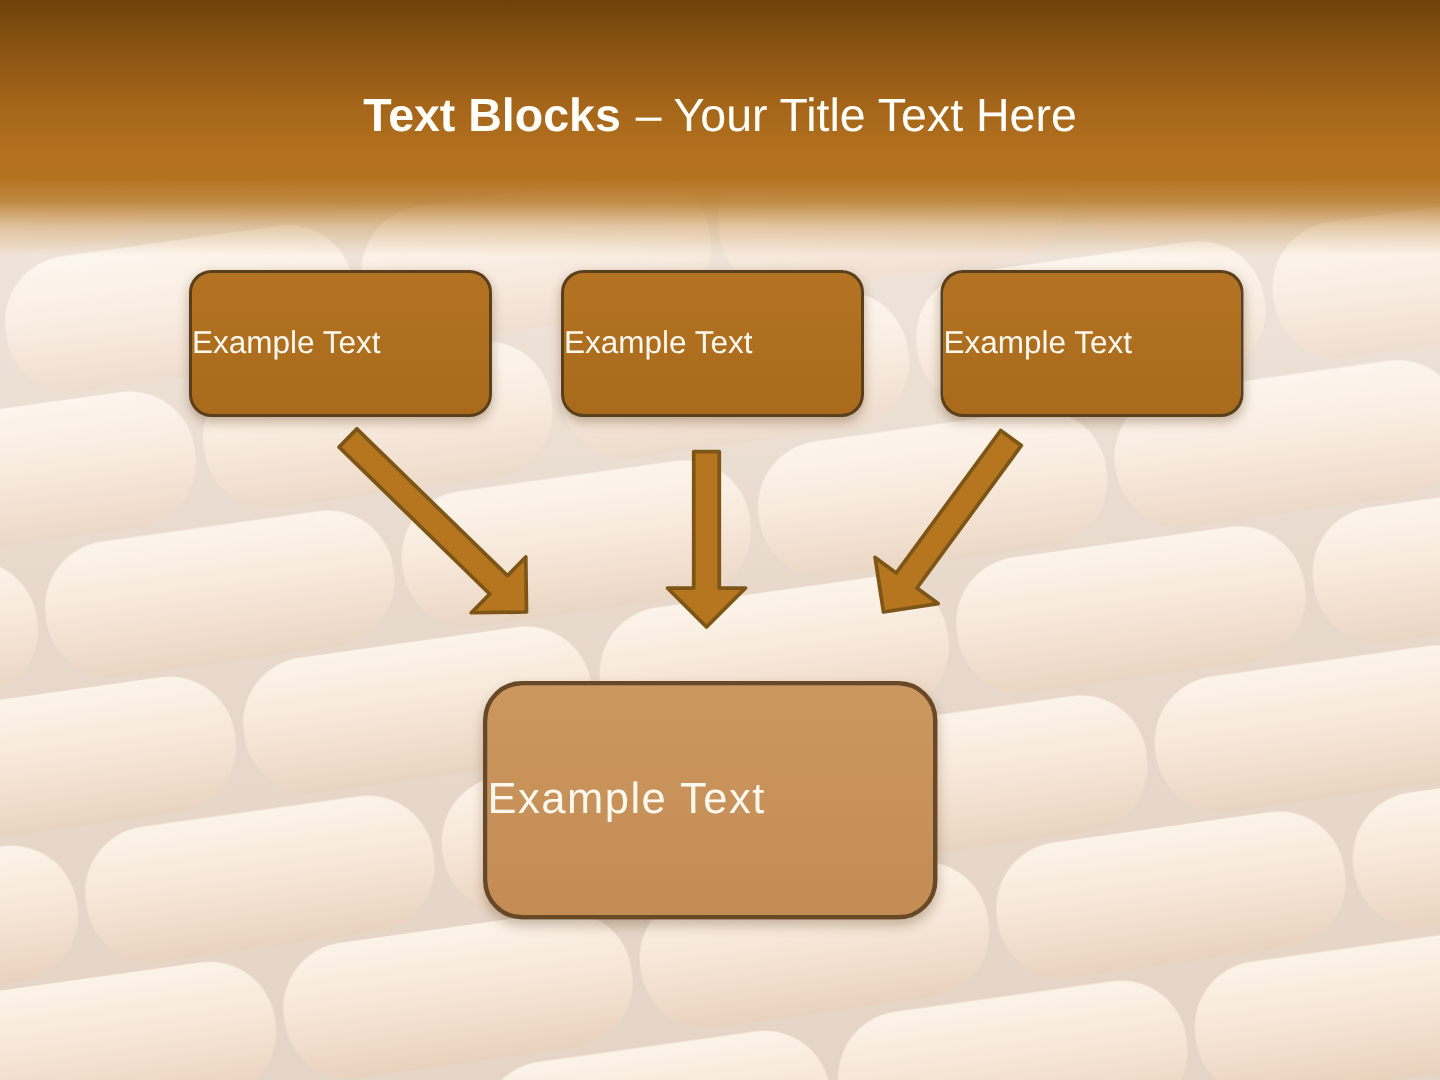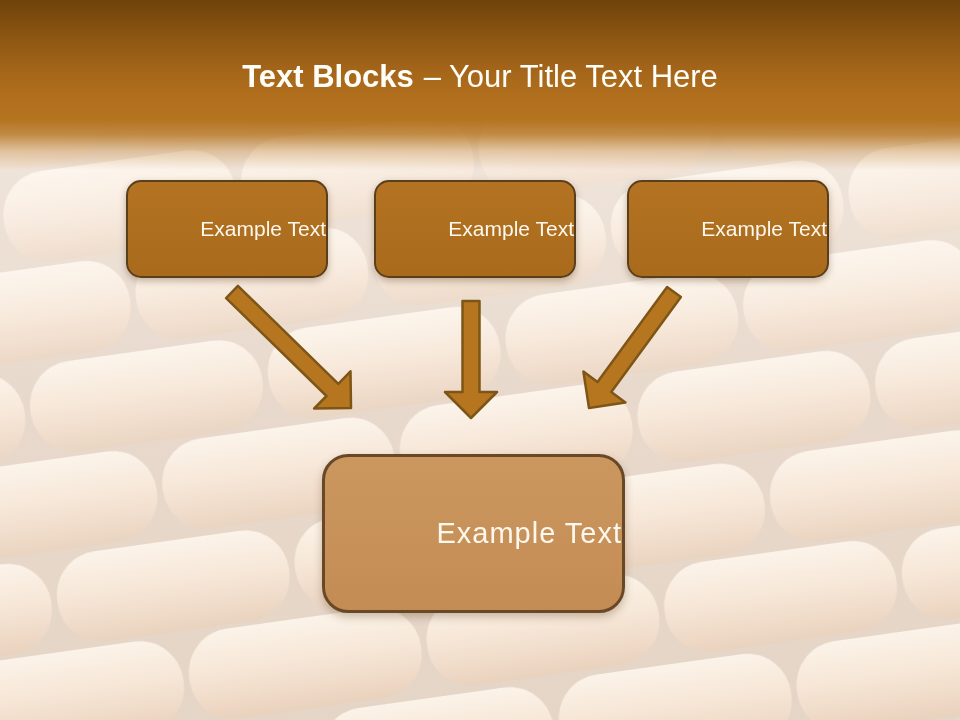--- a/index.html
+++ b/index.html
@@ -29,21 +29,21 @@
       rgba(214,176,128,0) 100%);
   }
   .slide-title{
     position:absolute;top:53px;left:0;width:960px;height:48px;
     line-height:48px;text-align:center;color:#fffef9;font-size:31px;
     white-space:nowrap;
   }
   .slide-title .t-bold{font-weight:700;}
   .slide-title .t-reg{font-weight:400;margin-left:0.32em;}
   .block{
-    position:absolute;display:flex;align-items:center;justify-content:flex-end;
+    position:absolute;display:flex;align-items:center;justify-content:flex-start;
     box-sizing:border-box;color:#fdf8ee;text-align:center;
   }
   .block-small{
     width:202px;height:98px;top:180px;
     background:linear-gradient(180deg,#b37322,#a96a1c);
     border:2.5px solid #5a3f1c;border-radius:15px;
     font-size:21px;
     box-shadow:0 3px 7px rgba(90,55,15,0.35);
   }
   .block-small.b1{left:126px;}

